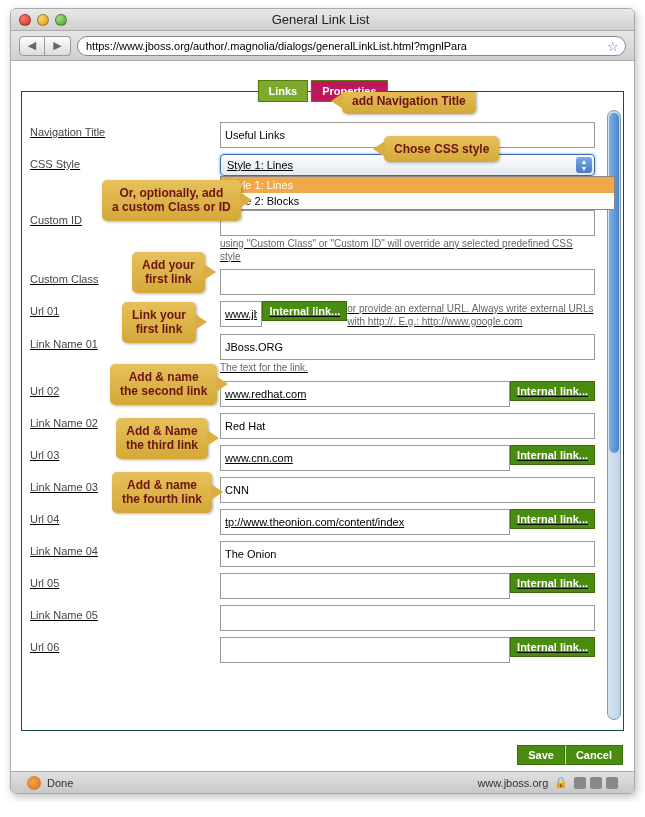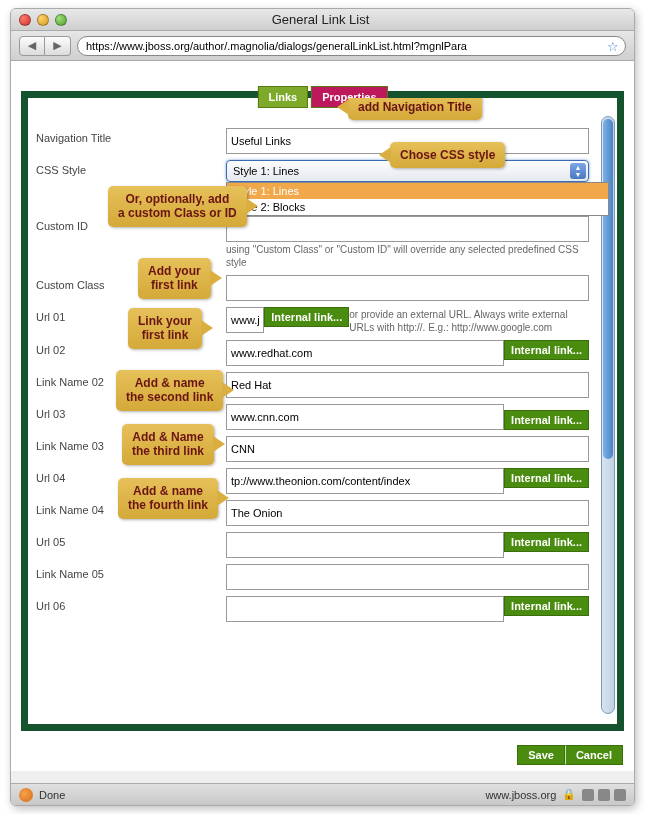--- a/index.html
+++ b/index.html
@@ -14,49 +14,49 @@
 .wtitle { position: absolute; left: 0; right: 4px; text-align: center; font-size: 13px; color: #222; }
 .toolbar { height: 30px; background: linear-gradient(#e6e6e6,#cfcfcf); border-bottom: 1px solid #aaa; display: flex; align-items: center; padding: 0 8px; gap: 6px; }
 .navbtns { display: flex; }
 .navbtn { width: 26px; height: 20px; background: linear-gradient(#fcfcfc,#dcdcdc); border: 1px solid #999; display: flex; align-items: center; justify-content: center; color: #666; font-size: 11px; }
 .navbtn:first-child { border-radius: 4px 0 0 4px; }
 .navbtn:last-child { border-radius: 0 4px 4px 0; border-left: none; }
 .urlbar { flex: 1; height: 20px; background: #fff; border: 1px solid #888; border-radius: 10px; display: flex; align-items: center; padding: 0 4px 0 8px; font-size: 11px; overflow: hidden; }
 .urltext { flex: 1; white-space: nowrap; overflow: hidden; }
 .star { width: 14px; height: 14px; color: #3b7bd6; font-size: 13px; }
 .content { background: #fff; padding: 30px 10px 10px 10px; height: 710px; position: relative; }
-.panel { border: 7px solid #14532d; background: #fff; position: relative; height: 640px; }
+.panel { border: 1px solid #14532d; background: #fff; position: relative; height: 640px; }
 .tabs { display: flex; position: absolute; top: -12px; left: 50%; transform: translateX(-50%); }
 .tab { background: #be185d; color: #fff; font-size: 11px; font-weight: bold; padding: 4px 10px; border: 1px solid #5a7a10; }
 .tab + .tab { margin-left: 3px; }
 .tab.active { background: #7daa2a; }
 .formwrap { padding: 30px 8px 10px 8px; height: 100%; overflow: hidden; position: relative; }
 .scrollbar { position: absolute; right: 2px; top: 18px; bottom: 10px; width: 14px; background: linear-gradient(90deg,#d7e4f0,#c0d2e4); border: 1px solid #7a9ab7; border-radius: 8px; }
 .sb-thumb { position: absolute; left: 1px; right: 1px; top: 2px; height: 340px; background: linear-gradient(90deg,#7eb0e8,#4a84c4); border-radius: 7px; }
-.row { display: flex; align-items: flex-start; margin-bottom: 6px; }
+.row { display: flex; align-items: flex-start; margin-bottom: 6px; text-decoration: underline; }
 .row .lbl { width: 190px; padding-top: 4px; color: #444; font-size: 11px; }
 .row .ctrl { flex: 1; padding-right: 20px; }
 .row .ctrl input[type=text] { width: 100%; height: 20px; border: 1px solid #999; padding: 12px 4px; font-size: 11px; font-family: inherit; }
 .urlrow .ctrl { display: flex; gap: 0; }
 .urlrow .ctrl input { flex: 1; }
 .intlink { background: #4a8c0f; color: #fff; border: 1px solid #3b6f0c; font-size: 11px; font-weight: bold; height: 20px; padding: 0 6px; white-space: nowrap; }
 .help { font-size: 10px; color: #666; margin-top: 2px; line-height: 1.25; }
 .select { width: 100%; height: 22px; border: 1px solid #3b6bb5; border-radius: 4px; background: linear-gradient(#fdfdfd,#e4e9f0); display: flex; align-items: center; padding: 0 22px 0 6px; font-size: 11px; position: relative; box-shadow: 0 0 3px rgba(60,120,200,0.7); }
 .select .arrows { position: absolute; right: 2px; top: 2px; bottom: 2px; width: 16px; background: linear-gradient(#7ca7e8,#4a7ac0); border-radius: 3px; display: flex; flex-direction: column; align-items: center; justify-content: center; color: #fff; font-size: 7px; line-height: 7px; }
 .dropdown { position: absolute; left: 0; right: 0; top: 22px; border: 1px solid #888; background: #fff; z-index: 5; }
 .dropdown .opt { padding: 2px 6px; font-size: 11px; }
 .dropdown .opt.sel { background: #f0a84a; color: #fff; }
 
 .callout { position: absolute; background: linear-gradient(#e6c05a,#d4a938); color: #6a1414; font-size: 12px; font-weight: bold; padding: 6px 10px; border-radius: 5px; box-shadow: 1px 1px 3px rgba(0,0,0,0.3); text-align: center; line-height: 1.2; z-index: 10; }
 .callout .pt-r { position: absolute; right: -11px; top: 50%; margin-top: -8px; width: 0; height: 0; border-top: 8px solid transparent; border-bottom: 8px solid transparent; border-left: 12px solid #daae40; }
 .callout .pt-l { position: absolute; left: -11px; top: 50%; margin-top: -8px; width: 0; height: 0; border-top: 8px solid transparent; border-bottom: 8px solid transparent; border-right: 12px solid #daae40; }
 .footer-btns { position: absolute; right: 11px; bottom: 6px; display: flex; justify-content: space-between; }
 .fbtn { background: #4a8c0f; color: #fff; border: 1px solid #3b6f0c; font-size: 11px; font-weight: bold; height: 20px; padding: 0 10px; }
 .fbtn + .fbtn { border-left: 1px solid #cde3b3; }
-.statusbar { height: 22px; background: linear-gradient(#e0e0e0,#c8c8c8); border-top: 1px solid #aaa; display: flex; align-items: center; padding: 0 8px; font-size: 11px; color: #333; margin-top: 12px; }
+.statusbar { height: 22px; background: linear-gradient(#e0e0e0,#c8c8c8); border-top: 1px solid #aaa; display: flex; align-items: center; padding: 0 16px; font-size: 11px; color: #333; }
 .statusbar .sleft { display: flex; align-items: center; gap: 6px; }
 .fox { width: 14px; height: 14px; background: radial-gradient(circle at 40% 40%, #f7a24a, #d66a1a); border-radius: 50%; }
 .statusbar .sright { margin-left: auto; display: flex; align-items: center; gap: 6px; }
 .lock { font-size: 11px; }
 .sicons { display: flex; gap: 4px; }
 .sicon { width: 12px; height: 12px; background: #888; border-radius: 2px; }
 </style>
 </head>
 <body>
 
@@ -133,36 +133,43 @@
           <div class="lbl">Url 01</div>
           <div class="ctrl">
             <div style="display:flex;">
               <input type="text" value="www.jboss.org" style="">
               <button class="intlink">Internal link...</button>
             </div>
             <div class="help">or provide an external URL. Always write external URLs with http://. E.g.: http://www.google.com</div>
           </div>
         </div>
 
+        <div class="row">
+          <div class="lbl">Link Name 01</div>
+          <div class="ctrl">
+            <input type="text" value="JBoss.ORG" style="">
+            <div class="help">The text for the link.</div>
+          </div>
+        </div>
 
         <div class="row urlrow">
           <div class="lbl">Url 02</div>
           <div class="ctrl" style="display:flex;">
             <input type="text" value="www.redhat.com" style="">
             <button class="intlink">Internal link...</button>
           </div>
         </div>
         <div class="row">
           <div class="lbl">Link Name 02</div>
           <div class="ctrl"><input type="text" value="Red Hat" style=""></div>
         </div>
 
         <div class="row urlrow">
           <div class="lbl">Url 03</div>
-          <div class="ctrl" style="display:flex;align-items:flex-end;">
+          <div class="ctrl" style="display:flex;">
             <input type="text" value="www.cnn.com" style="">
             <button class="intlink">Internal link...</button>
           </div>
         </div>
         <div class="row">
           <div class="lbl">Link Name 03</div>
           <div class="ctrl"><input type="text" value="CNN" style=""></div>
         </div>
 
         <div class="row urlrow">

